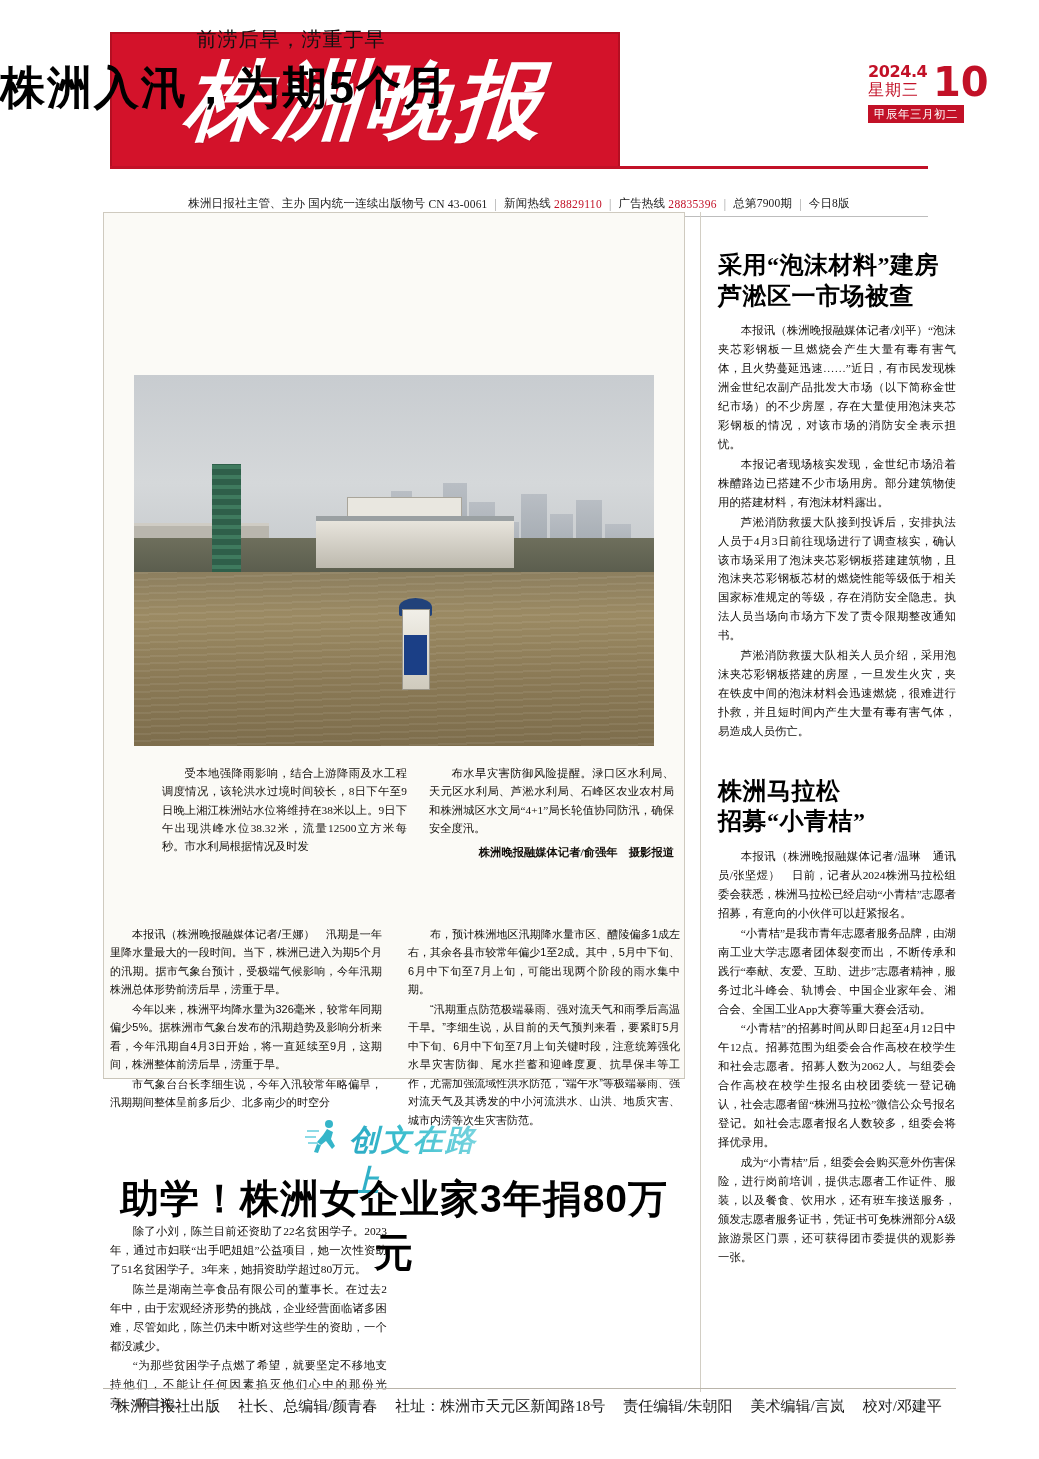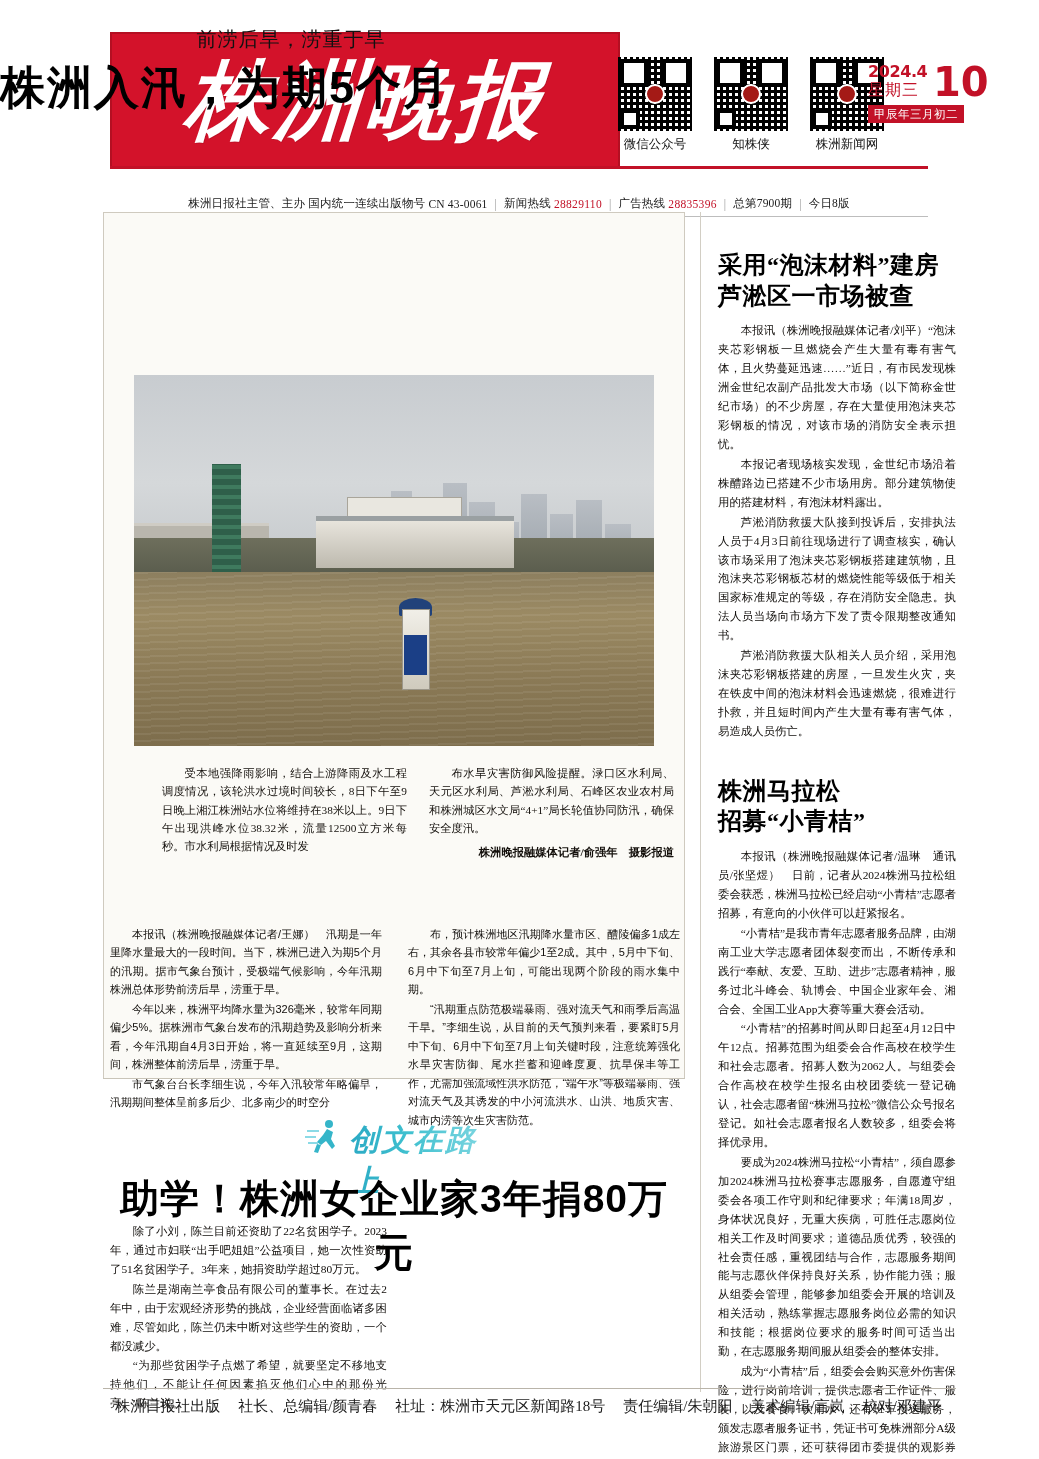--- a/index.html
+++ b/index.html
@@ -160,43 +160,20 @@
 </head>
 <body>
 
 <div class="page">
 
   <div class="masthead">
     <div class="logo-box">
       <div class="logo-text">株洲晚报</div>
     </div>
 
-    <div class="qr-group">
-      <div class="qr-item">
-        <div class="qr-code">
-          <i class="qr-eye3"></i>
-            <span class="qr-center"></span>
-        </div>
-        <div class="qr-label">微信公众号</div>
-      </div>
-      <div class="qr-item">
-        <div class="qr-code">
-          <i class="qr-eye3"></i>
-            <span class="qr-center"></span>
-        </div>
-        <div class="qr-label">知株侠</div>
-      </div>
-      <div class="qr-item">
-        <div class="qr-code">
-          <i class="qr-eye3"></i>
-            <span class="qr-center"></span>
-        </div>
-        <div class="qr-label">株洲新闻网</div>
-      </div>
-    </div>
 
     <div class="datebox">
       <div class="date-top">
         <div class="date-left">
           <div class="d-year">2024.4</div>
           <div class="d-week">星期三</div>
         </div>
         <div class="d-sep"></div>
         <div class="d-day">10</div>
       </div>
@@ -295,21 +272,20 @@
 
     <div>
       <div class="r-head">
         <div>株洲马拉松</div>
         <div>招募“小青桔”</div>
       </div>
       <div class="r-body">
         <p>本报讯（株洲晚报融媒体记者/温琳　通讯员/张坚煜）　日前，记者从2024株洲马拉松组委会获悉，株洲马拉松已经启动“小青桔”志愿者招募，有意向的小伙伴可以赶紧报名。</p>
         <p>“小青桔”是我市青年志愿者服务品牌，由湖南工业大学志愿者团体裂变而出，不断传承和践行“奉献、友爱、互助、进步”志愿者精神，服务过北斗峰会、轨博会、中国企业家年会、湘合会、全国工业App大赛等重大赛会活动。</p>
         <p>“小青桔”的招募时间从即日起至4月12日中午12点。招募范围为组委会合作高校在校学生和社会志愿者。招募人数为2062人。与组委会合作高校在校学生报名由校团委统一登记确认，社会志愿者留“株洲马拉松”微信公众号报名登记。如社会志愿者报名人数较多，组委会将择优录用。</p>
-        <p>要成为2024株洲马拉松“小青桔”，须自愿参加2024株洲马拉松赛事志愿服务，自愿遵守组委会各项工作守则和纪律要求；年满18周岁，身体状况良好，无重大疾病，可胜任志愿岗位相关工作及时间要求；道德品质优秀，较强的社会责任感，重视团结与合作，志愿服务期间能与志愿伙伴保持良好关系，协作能力强；服从组委会管理，能够参加组委会开展的培训及相关活动，熟练掌握志愿服务岗位必需的知识和技能；根据岗位要求的服务时间可适当出勤，在志愿服务期间服从组委会的整体安排。</p>
         <p>成为“小青桔”后，组委会会购买意外伤害保险，进行岗前培训，提供志愿者工作证件、服装，以及餐食、饮用水，还有班车接送服务，颁发志愿者服务证书，凭证书可免株洲部分A级旅游景区门票，还可获得团市委提供的观影券一张。</p>
       </div>
     </div>
   </div>
 
   <div class="sec-logo">
     <svg class="runner" viewBox="0 0 40 40">
       <g fill="#35b5c9">
         <circle cx="24" cy="7" r="4"></circle>
         <path d="M22 12 L28 15 L26 22 L30 29 L27 32 L21 24 L16 28 L12 25 L18 18 Z"></path>

